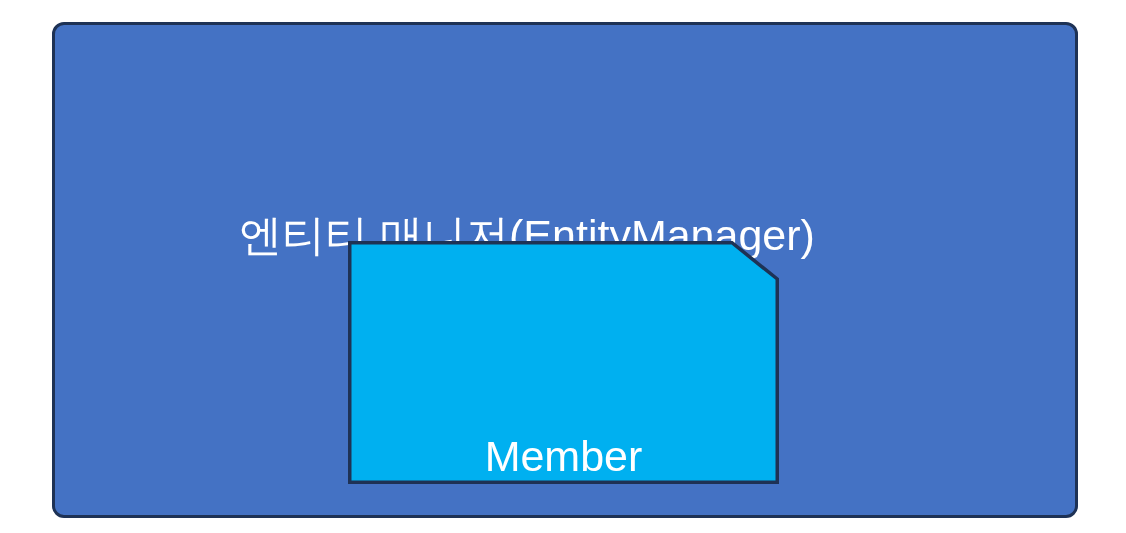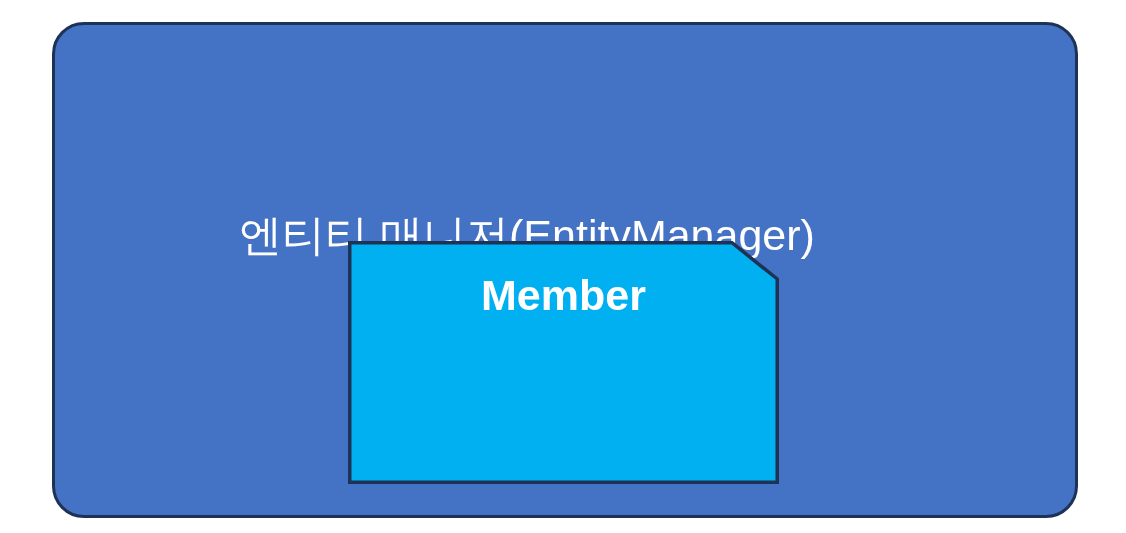--- a/index.html
+++ b/index.html
@@ -17,21 +17,21 @@
   }
   .container-shape {
     position: absolute;
     left: 52px;
     top: 22px;
     width: 1026px;
     height: 496px;
     box-sizing: border-box;
     background: var(--container-fill, #4472C4);
     border: 3.5px solid var(--container-border, #1E3255);
-    border-radius: 32px;
+    border-radius: 12px;
   }
   .container-title {
     position: absolute;
     left: 0;
     top: 73px;
     width: 944px;
     text-align: center;
     color: var(--container-text, #FFFFFF);
     font-size: 43px;
     line-height: 55px;
@@ -60,26 +60,26 @@
     stroke-linejoin: miter;
   }
   .member-label {
     position: absolute;
     inset: 0;
     box-sizing: border-box;
     padding-top: 27px;
     display: flex;
     flex-direction: column;
     align-items: center;
-    justify-content: space-between;
+    justify-content: flex-end;
     text-align: center;
     color: var(--member-text, #FFFFFF);
     font-size: 43px;
     line-height: 55px;
-    font-weight: 700;
+    font-weight: 400;
     white-space: pre;
   }
 </style>
 </head>
 <body>
 
 <div class="canvas">
   <div class="container-shape">
     <div class="container-title">
       <div class="line">엔티티 매니저(EntityManager)</div>

